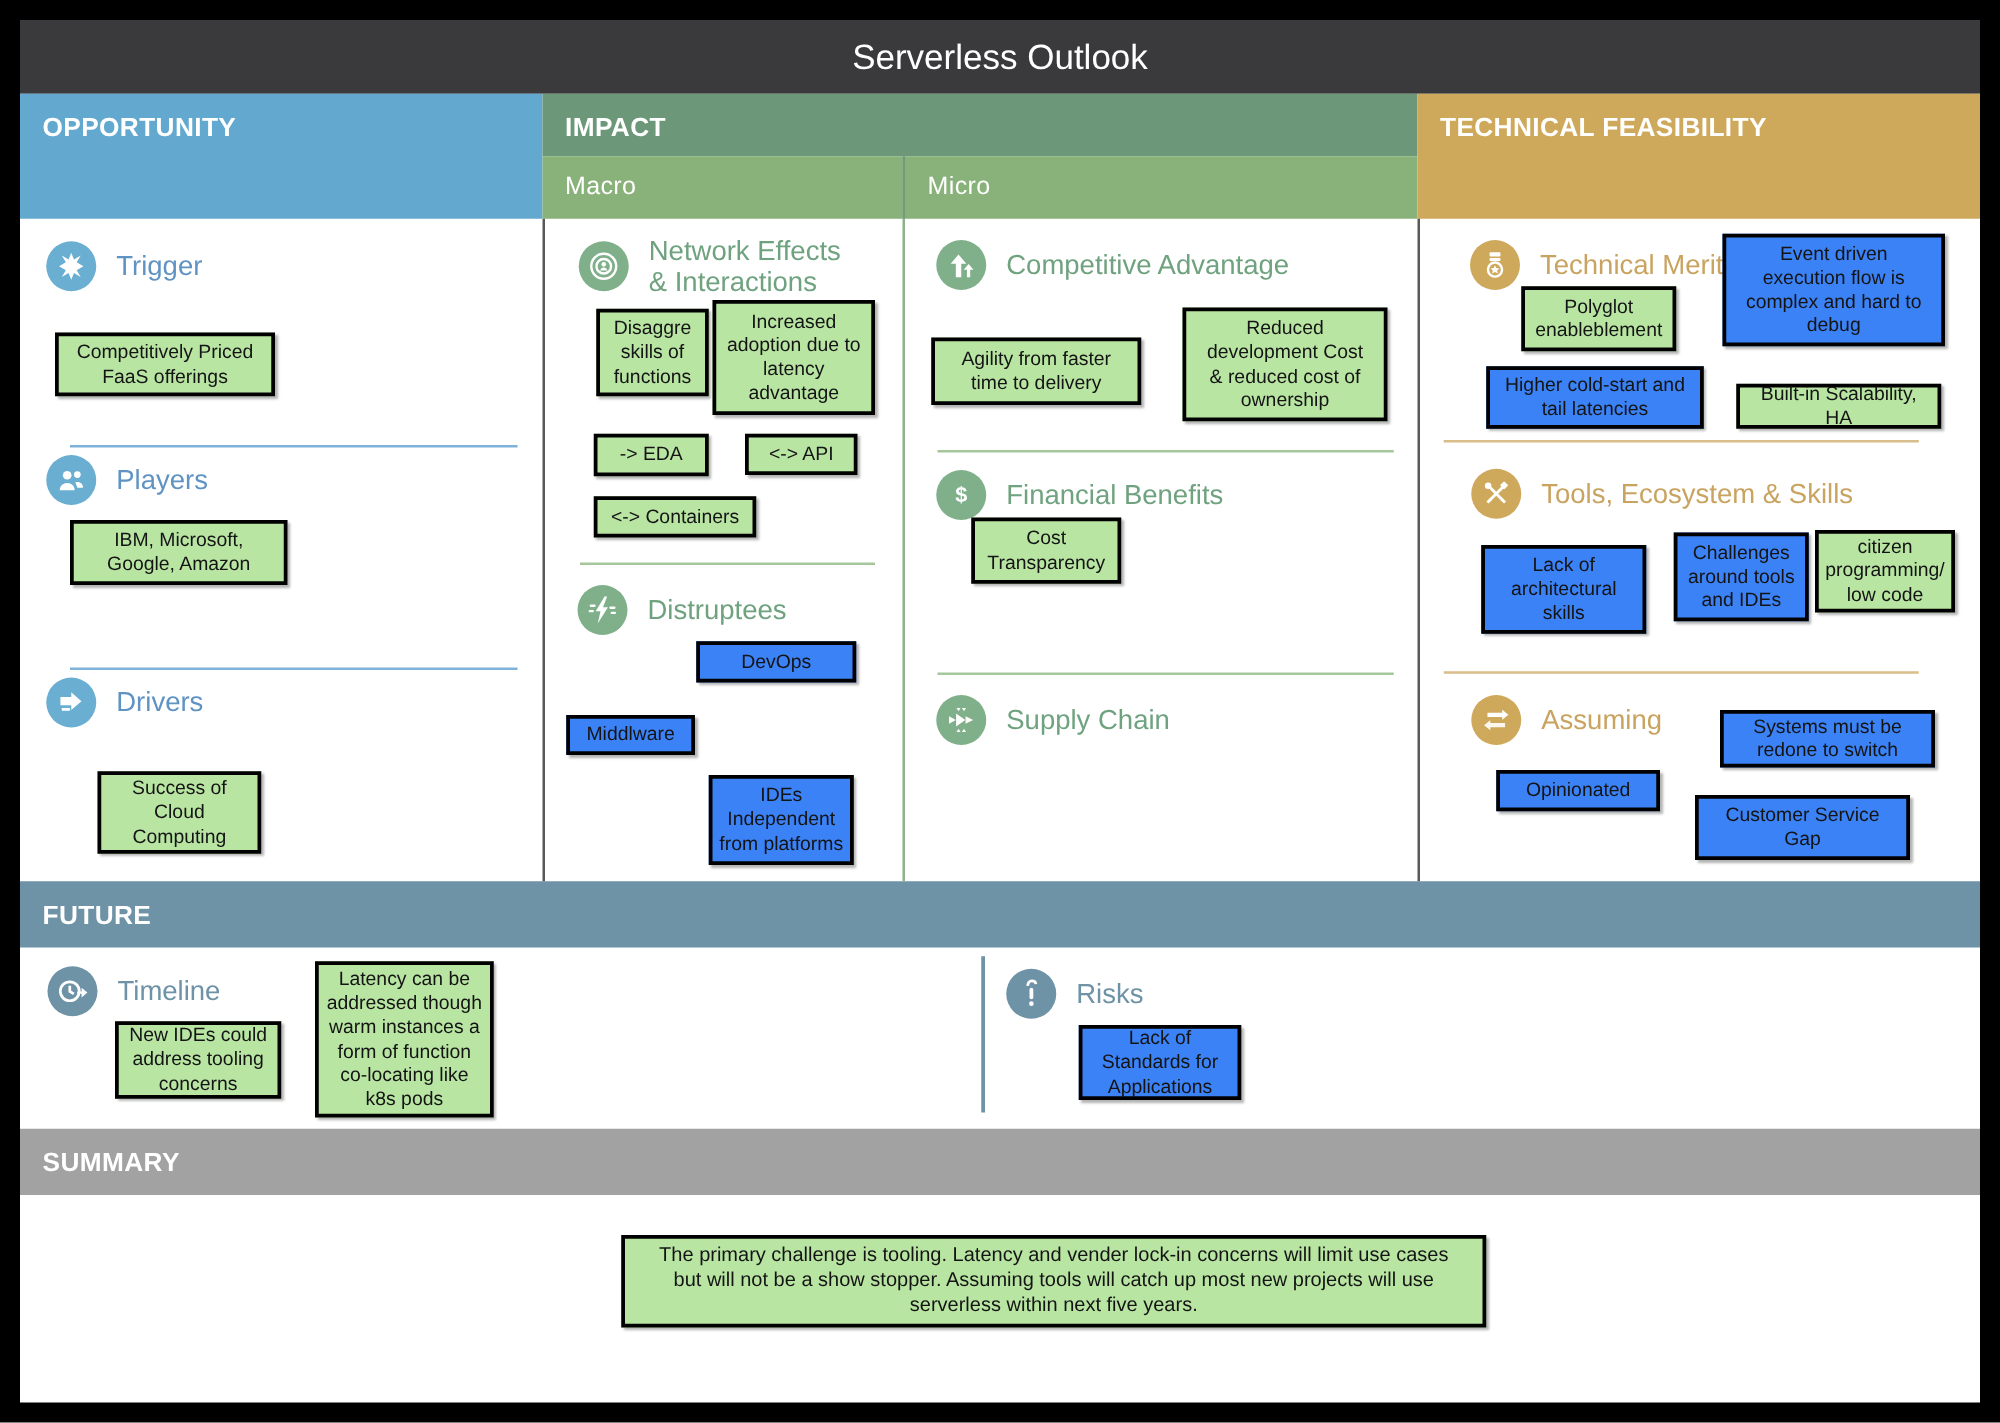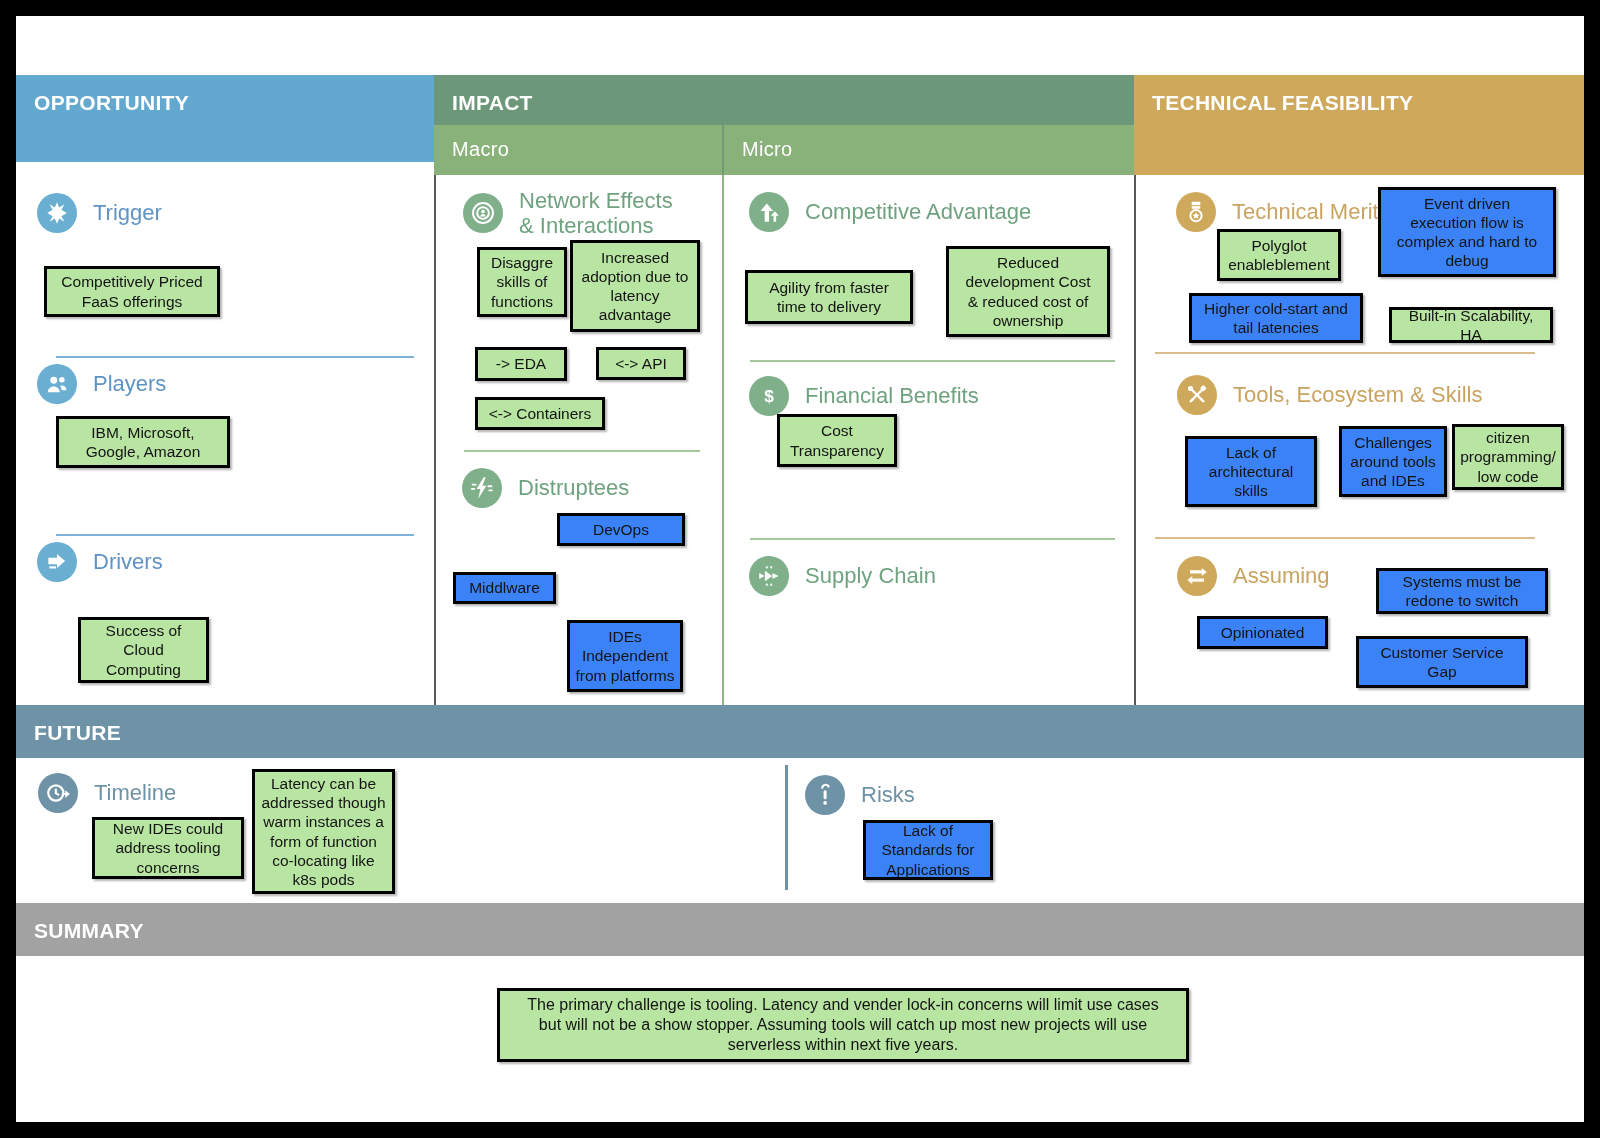--- a/index.html
+++ b/index.html
@@ -4,21 +4,21 @@
 <style>
   * { box-sizing: border-box; margin: 0; padding: 0; }
   html,body { width: 1600px; height: 1138px; }
   body { background: #000; position: relative; font-family: "Liberation Sans", sans-serif; overflow: hidden; }
   #canvas { position: absolute; left: 16px; top: 16px; width: 1568px; height: 1106px; background: #fff; }
 
   .titlebar { position: absolute; left: 0; top: 0; width: 1568px; height: 59px; background: #3a3a3c;
     color: #fff; display: flex; align-items: center; justify-content: center; font-size: 28px; }
 
   .band { position: absolute; color: #fff; font-weight: bold; font-size: 21px; padding: 16px 0 0 18px; letter-spacing: .3px; }
-  #band-opportunity { left: 0; top: 59px; width: 418px; height: 87px; background: #63a9cf; }
+  #band-opportunity { left: 0; top: 59px; width: 418px; height: 100px; background: #63a9cf; }
   #band-impact      { left: 418px; top: 59px; width: 700px; height: 50px; background: #6c9879; }
   #band-macro       { left: 418px; top: 109px; width: 288px; height: 50px; background: #89b17a; font-weight: normal; font-size: 20px; padding-top: 13px; }
   #band-micro       { left: 706px; top: 109px; width: 412px; height: 50px; background: #89b17a; font-weight: normal; font-size: 20px; padding-top: 13px; border-left: 2px solid #6f9c77; }
   #band-technical   { left: 1118px; top: 59px; width: 450px; height: 100px; background: #cfa95b; }
   #band-future      { left: 0; top: 689px; width: 1568px; height: 53px; background: #6e92a6; }
   #band-summary     { left: 0; top: 887px; width: 1568px; height: 53px; background: #a2a2a2; }
 
   .heading { position: absolute; display: flex; align-items: center; gap: 16px; }
   .heading .hlabel { font-size: 22px; white-space: pre-line; line-height: 1.15; }
   .sicon { width: 40px; height: 40px; border-radius: 50%; display: flex; align-items: center; justify-content: center; flex: 0 0 auto; }
@@ -36,20 +36,23 @@
   #card-summary { font-size: 16px; padding: 4px 14px; }
 
   .hdiv { position: absolute; height: 2px; }
   .vdiv { position: absolute; width: 2px; }
 </style>
 </head>
 <body>
 
 <div id="canvas">
 
+  <div class="titlebar">
+    <span>Serverless Outlook</span>
+  </div>
 
   <div class="band" id="band-opportunity">OPPORTUNITY</div>
   <div class="band" id="band-impact">IMPACT</div>
   <div class="band" id="band-macro">Macro</div>
   <div class="band" id="band-micro">Micro</div>
   <div class="band" id="band-technical">TECHNICAL FEASIBILITY</div>
   <div class="band" id="band-future">FUTURE</div>
   <div class="band" id="band-summary">SUMMARY</div>
 
   <div class="vdiv" style="left:418px;top:159px;height:530px;background:#595959"></div>
@@ -247,21 +250,21 @@
   <div class="heading fu" style="left:22px;top:757px">
     <span class="sicon">
       <svg viewBox="0 0 24 24">
           <circle cx="10" cy="12" r="7" fill="none" stroke="#fff" stroke-width="2"></circle>
           <path d="M10 8v4.2l3 1.8" stroke="#fff" stroke-width="2" fill="none"></path>
           <path d="M15.5 12.2h3.2V9.4L23 13l-4.3 3.6v-2.8h-3.2z" fill="#fff"></path>
         </svg>
     </span>
     <span class="hlabel">Timeline</span>
   </div>
-  <div class="card" style="left:76px;top:801px;width:152px;height:62px">New IDEs could
+  <div class="card" style="left:76px;top:801px;width:133px;height:62px">New IDEs could
 address tooling
 concerns</div>
   <div class="card" style="left:236px;top:753px;width:143px;height:125px">Latency can be
 addressed though
 warm instances a
 form of function
 co-locating like
 k8s pods</div>
 
   <div class="heading fu" style="left:789px;top:759px">

